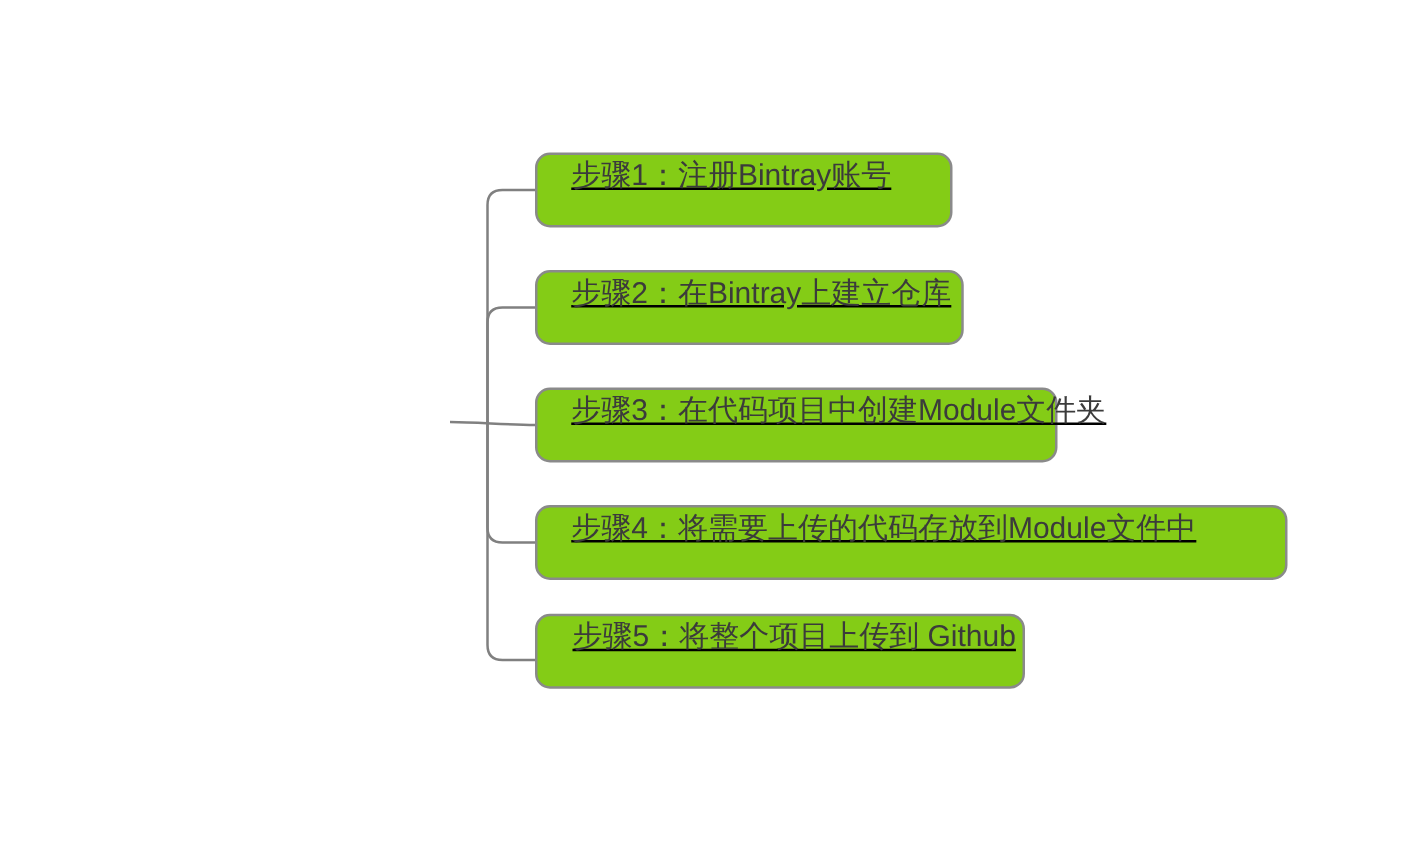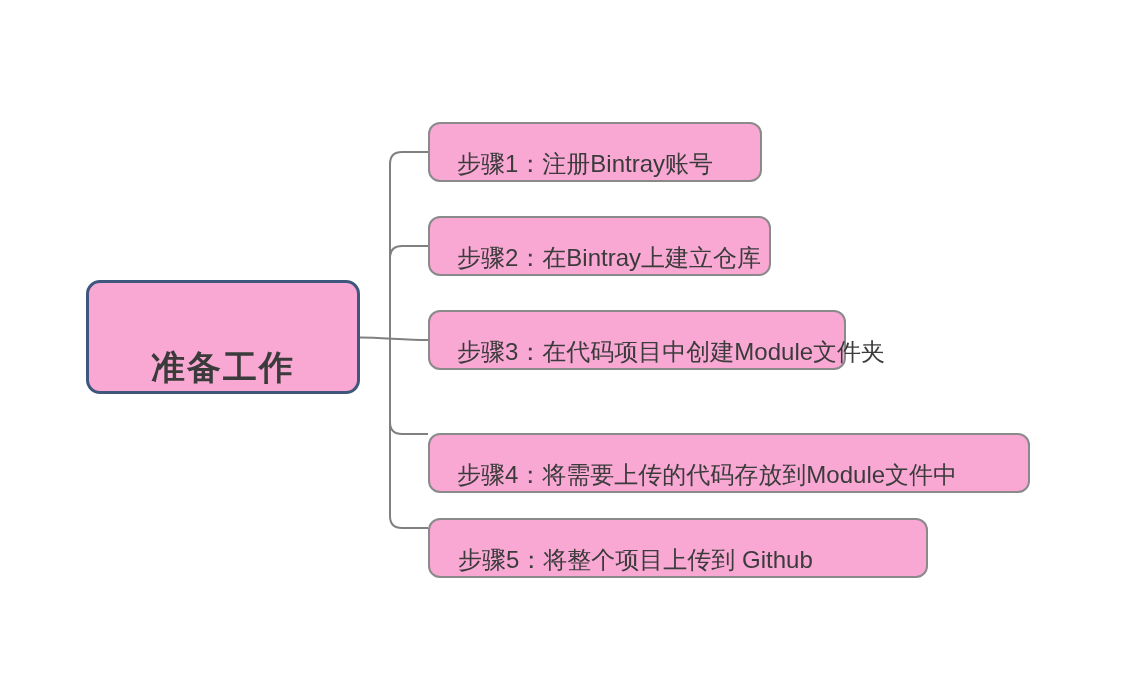--- a/index.html
+++ b/index.html
@@ -24,23 +24,24 @@
     pointer-events: none;
   }
   .connectors path {
     fill: none;
     stroke: var(--connector, #808080);
     stroke-width: 2px;
   }
   .node {
     position: absolute;
     box-sizing: border-box;
-    background: #f9a8d4;
+    background: #84cc16;
     display: flex;
-    align-items: flex-end;
+    align-items: flex-start;
+    text-decoration: underline;
   }
   .root-node {
     left: 86px;
     top: 280px;
     width: 274px;
     height: 114px;
     border: 3px solid var(--root-border, #3f567d);
     border-radius: 14px;
     justify-content: center;
   }
@@ -59,39 +60,36 @@
   }
   .step-node .label {
     font-size: 24px;
     font-weight: 400;
     color: var(--text, #3b3b3b);
     white-space: nowrap;
   }
   .step-1 { top: 122px; width: 334px; }
   .step-2 { top: 216px; width: 343px; }
   .step-3 { top: 310px; width: 418px; }
-  .step-4 { top: 404px; width: 602px; margin-top: 29px; }
-  .step-5 { top: 518px; width: 500px; padding-left: 28px; }
+  .step-4 { top: 404px; width: 602px; }
+  .step-5 { top: 491px; width: 392px; padding-left: 28px; }
 </style>
 </head>
 <body>
 
 <div class="canvas" style="--background: #ffffff; --root-border: #3f567d; --node-border: #8a8a8a; --connector: #808080; --text: #3b3b3b;">
 
   <svg class="connectors" viewBox="0 0 1134 682" xmlns="http://www.w3.org/2000/svg">
     <path d="M 390 338 L 390 164 Q 390 152 402 152 L 428 152"></path>
     <path d="M 390 338 L 390 258 Q 390 246 402 246 L 428 246"></path>
     <path d="M 360 337.5 C 382 337.5 404 340 428 340"></path>
     <path d="M 390 337 L 390 422 Q 390 434 402 434 L 428 434"></path>
     <path d="M 390 337 L 390 516 Q 390 528 402 528 L 428 528"></path>
   </svg>
 
-  <div class="node root-node">
-    <span class="label">准备工作</span>
-  </div>
 
   <div class="node step-node step-1">
     <span class="label">步骤1：注册Bintray账号</span>
   </div>
 
   <div class="node step-node step-2">
     <span class="label">步骤2：在Bintray上建立仓库</span>
   </div>
 
   <div class="node step-node step-3">

